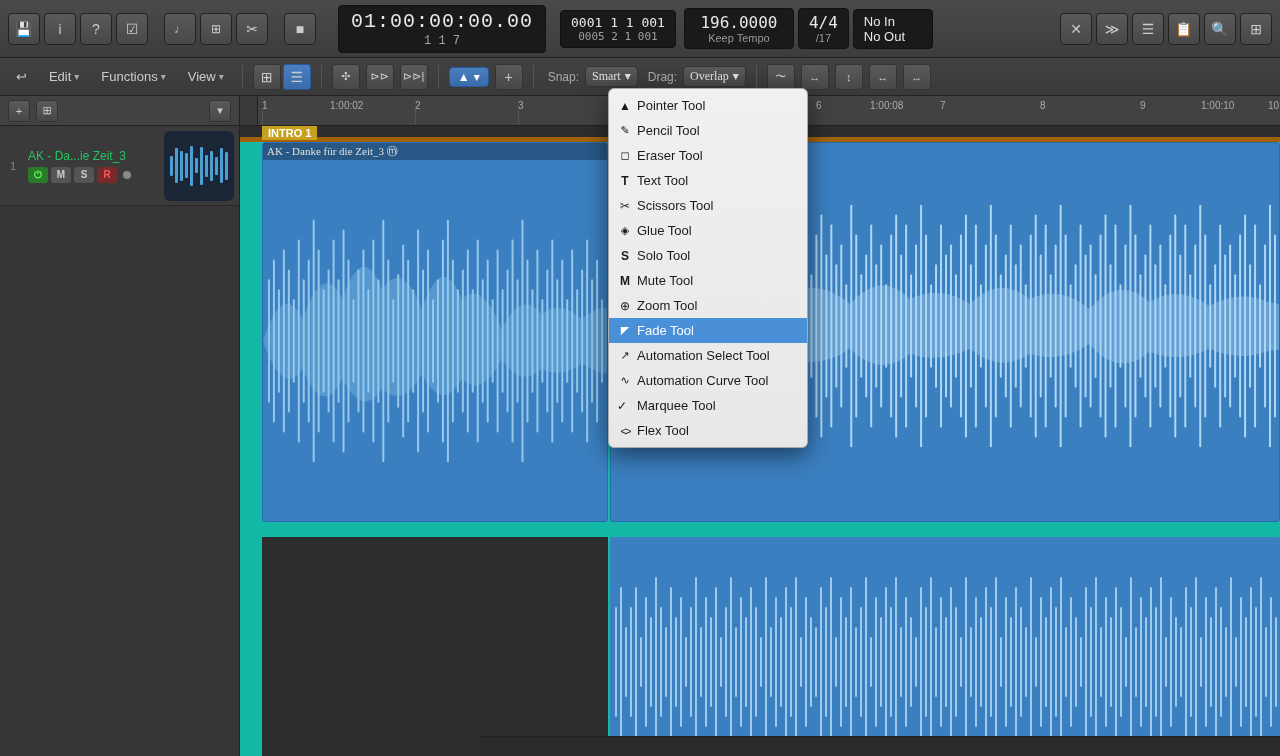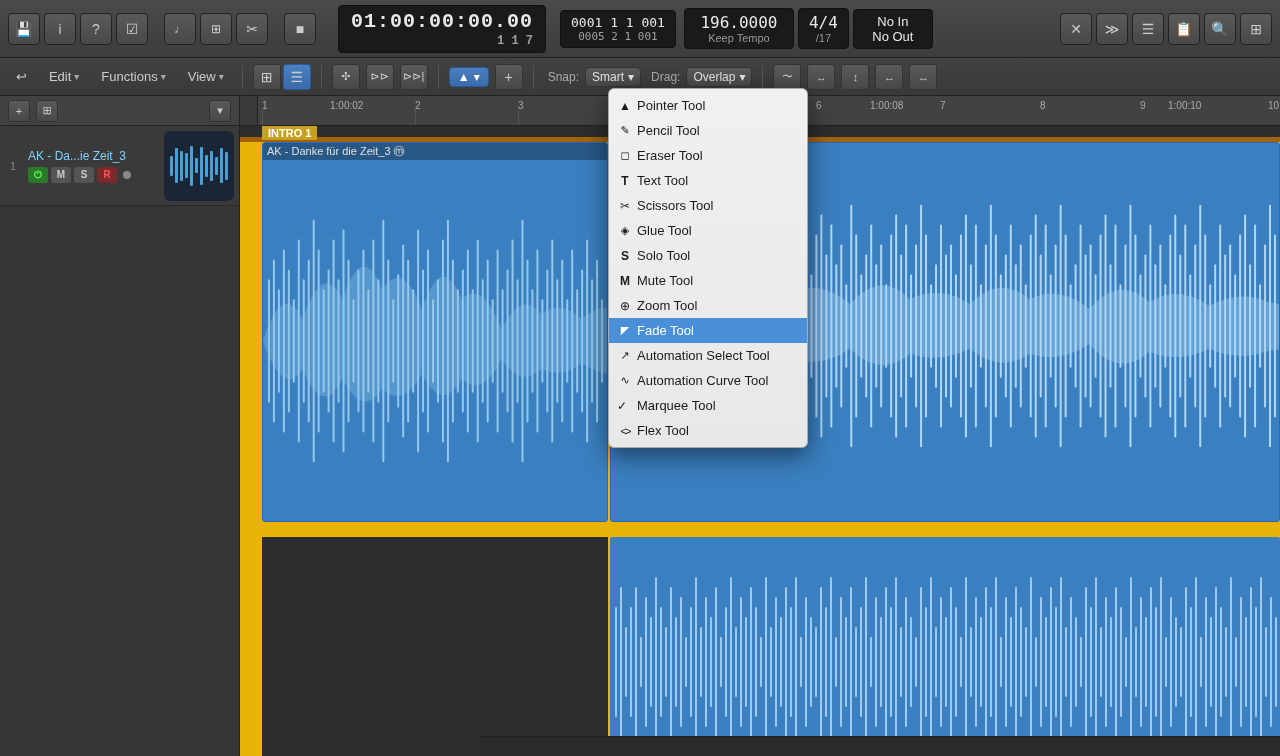--- a/index.html
+++ b/index.html
@@ -35,22 +35,21 @@
       font-size: 14px;
     }
 
     .transport-display {
       background: #1a1a1a;
       border: 1px solid #111;
       border-radius: 4px;
       padding: 4px 12px;
       margin: 0 6px;
       min-width: 180px;
-      text-align: right;
-      font-weight: bold;
+      text-align: center;
     }
     .transport-time {
       font-family: 'Courier New', monospace;
       font-size: 20px;
       color: #e8e8e8;
       letter-spacing: 1px;
       line-height: 1.2;
     }
     .transport-sub {
       font-family: 'Courier New', monospace;
@@ -99,21 +98,20 @@
     }
     .time-sig .top-val { font-size: 16px; color: #e8e8e8; font-family: monospace; }
     .time-sig .bot-val { font-size: 11px; color: #999; }
 
     .in-out-display {
       background: #1a1a1a;
       border: 1px solid #111;
       border-radius: 4px;
       padding: 4px 10px;
       min-width: 80px;
-      text-align: center;
     }
     .in-out-display .top-val { font-size: 13px; color: #e8e8e8; }
     .in-out-display .bot-val { font-size: 13px; color: #e8e8e8; }
 
     .cpu-meter {
       background: #1a1a1a;
       border: 1px solid #111;
       border-radius: 4px;
       padding: 4px 8px;
       min-width: 90px;
@@ -173,21 +171,21 @@
     }
     .snap-label { color: #aaa; font-size: 12px; }
     .snap-select {
       background: linear-gradient(180deg, #5a5a5a, #484848);
       border: 1px solid #333;
       border-radius: 4px;
       padding: 2px 6px;
       color: #e0e0e0;
       font-size: 12px;
       cursor: pointer;
-      display: flex; align-items: flex-start; gap: 4px;
+      display: flex; align-items: flex-start; gap: 4px; font-family: Liberation Serif, serif;
     }
 
     .tool-btn-selected {
       background: linear-gradient(180deg, #4a7fc0, #3a6aaa);
       border: 1px solid #2a5a9a;
       border-radius: 4px;
       padding: 2px 8px;
       color: #fff;
       cursor: pointer;
       display: flex; align-items: center; gap: 4px;
@@ -240,21 +238,21 @@
       font-size: 11px;
       color: #888;
       text-align: center;
       flex-shrink: 0;
       margin-left: 4px;
     }
     .track-info {
       flex: 1;
       padding: 4px 6px;
     }
-    .track-name { font-size: 12px; color: #7dd3fc; font-weight: 500; }
+    .track-name { font-size: 12px; color: #22c55e; font-weight: 500; }
     .track-controls {
       display: flex; gap: 3px; margin-top: 4px;
     }
     .tc-btn {
       width: 20px; height: 16px;
       border-radius: 3px;
       display: flex; align-items: center; justify-content: center;
       font-size: 10px;
       font-weight: bold;
       cursor: pointer;
@@ -309,23 +307,24 @@
     .ruler-line {
       position: absolute;
       top: 14px;
       bottom: 0;
       width: 1px;
       background: #555;
     }
 
     .track-lanes {
       flex: 1;
-      background: #eab308;
+      background: #14b8a6;
       position: relative;
       overflow: hidden;
+      font-family: Liberation Serif, serif;
     }
 
     
     .audio-region {
       position: absolute;
       background: #3a7fc0;
       border: 1px solid #2a6ab0;
       border-radius: 3px;
       overflow: hidden;
     }
@@ -574,21 +573,21 @@
       <div class="ruler-mark" style="left: 278px;">3</div>
       <div class="ruler-line" style="left: 278px;"></div>
       <div class="ruler-mark" style="left: 378px;">4</div>
       <div class="ruler-line" style="left: 378px;"></div>
       <div class="ruler-mark" style="left: 476px;">5</div>
       <div class="ruler-mark" style="left: 576px;">6</div>
       <div class="ruler-mark" style="left: 630px;">1:00:08</div>
       <div class="ruler-mark" style="left: 700px;">7</div>
       <div class="ruler-mark" style="left: 800px;">8</div>
       <div class="ruler-mark" style="left: 900px;">9</div>
-      <div class="ruler-mark" style="left: 928px;">1:00:10</div>
+      <div class="ruler-mark" style="left: 961px;">1:00:10</div>
       <div class="ruler-mark" style="left: 1028px;">10</div>
     </div>
 
     <div style="height: 16px; background: #2d2d2d; position: relative; border-bottom: 5px solid #a16207;">
       <div style="position:absolute; left:22px; top:0; background:#c8a020; color:#fff; font-size:11px; padding:1px 6px; font-weight:bold;">INTRO 1</div>
     </div>
 
     <div class="track-lanes">
 
       <div class="audio-region" style="left: 22px; top: 0; width: 346px; height: 380px;">

